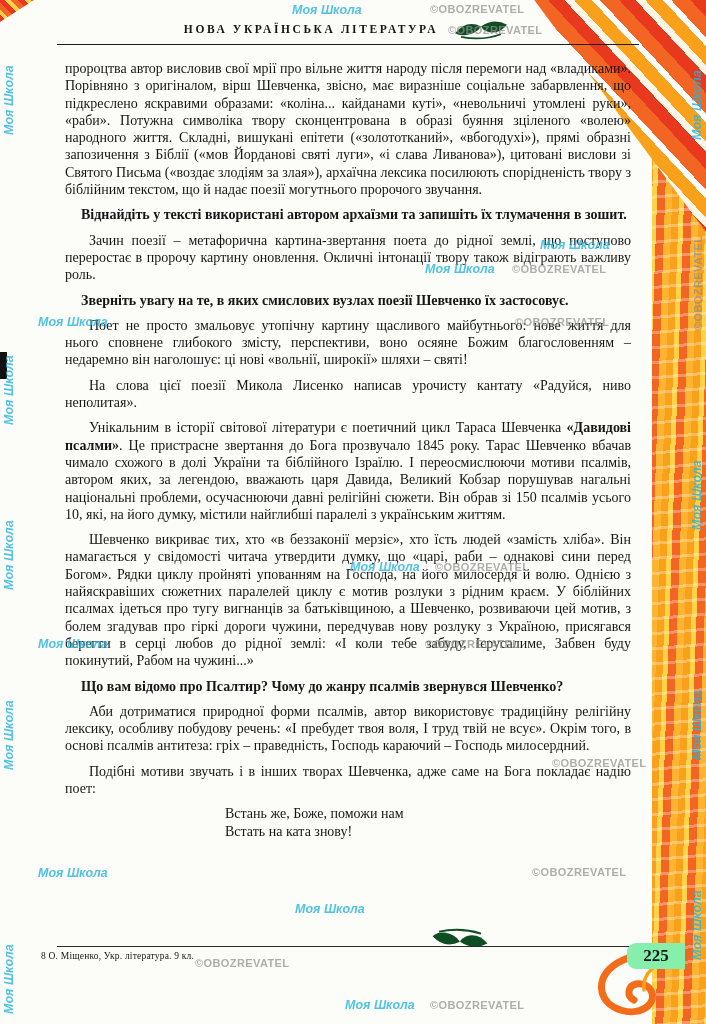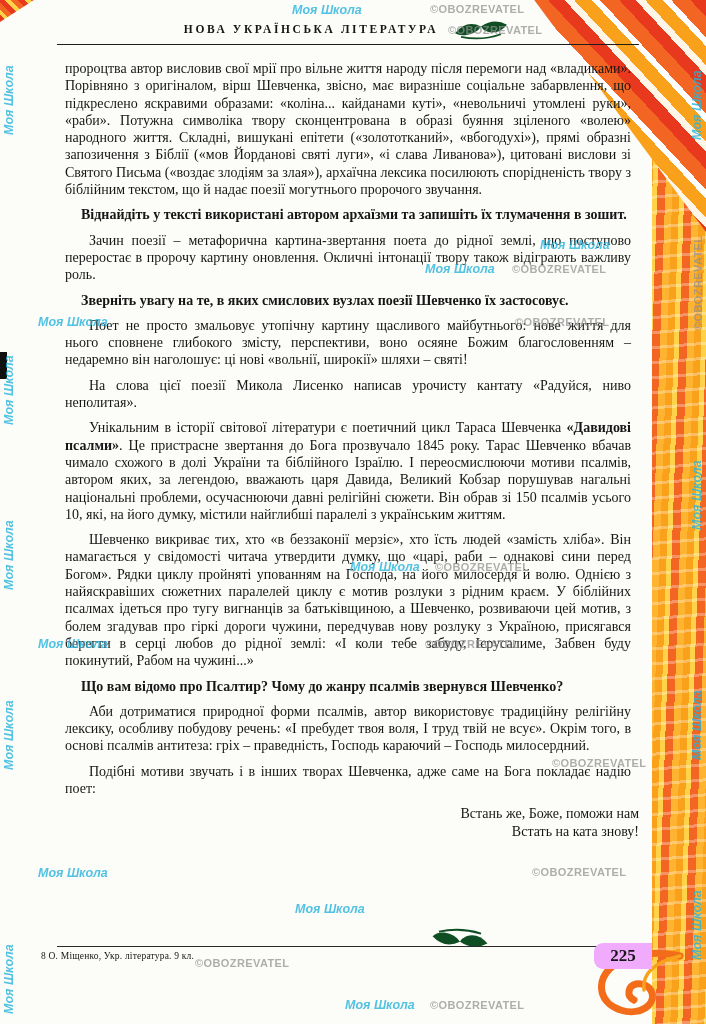--- a/index.html
+++ b/index.html
@@ -26,26 +26,26 @@
           justify-content:center;gap:12px;z-index:3}
   .header-title{font-weight:bold;font-size:11.5px;letter-spacing:2.6px;white-space:nowrap}
   .rule-top{position:absolute;top:44px;left:57px;width:582px;border-top:1.6px solid #1d1d1d;z-index:3}
 
   
   .content{position:absolute;left:57px;top:52px;width:582px;z-index:3;
            font-size:14px;line-height:17.3px;text-align:justify}
   .content p{margin:8px;text-indent:24px}
   .content p.no-indent{text-indent:0}
   .content p.task{font-weight:bold;margin:0 0}
-  .verse{margin:4px 0 0 168px;text-align:right;line-height:17.5px}
+  .verse{margin:4px 0 0 168px;text-align:left;line-height:17.5px}
 
   
   .rule-bottom{position:absolute;top:946px;left:57px;width:582px;border-top:1.1px solid #2a2a2a;z-index:3}
   .footer-imprint{position:absolute;top:951px;left:41px;font-size:9.5px;letter-spacing:.2px;z-index:3}
-  .page-number{position:absolute;top:943px;left:594px;width:58px;padding:3px 0;background:#f0abfc;
+  .page-number{position:absolute;top:943px;left:627px;width:58px;padding:3px 0;background:#86efac;
                border-radius:9px 0 0 9px;font-size:17px;font-weight:bold;text-align:center;z-index:4}
 
   
   .flourish-header{width:62px;height:26px;flex:0 0 auto}
   .flourish-bottom{position:absolute;left:428px;top:925px;width:64px;height:28px;z-index:3}
   .swirl-bottom{position:absolute;left:580px;top:948px;width:112px;height:74px;z-index:2}
 
   
   .wm{position:absolute;white-space:nowrap;pointer-events:none;z-index:6;
       font-family:"Liberation Sans",sans-serif}

